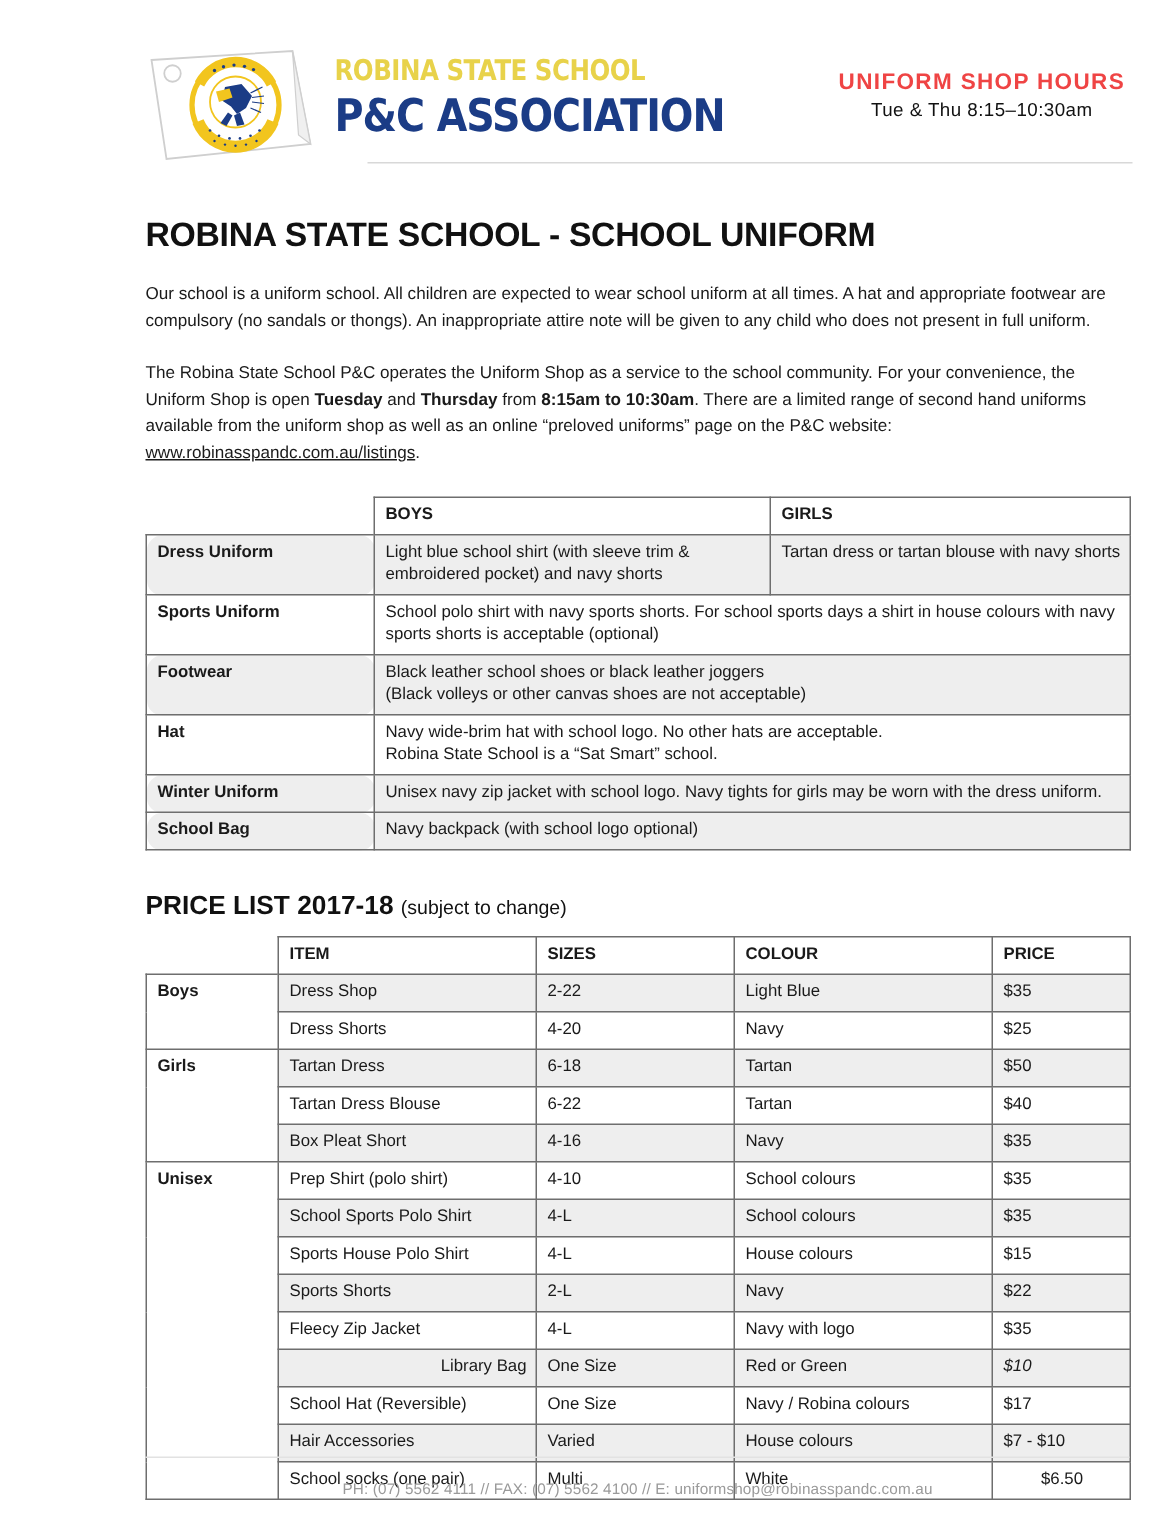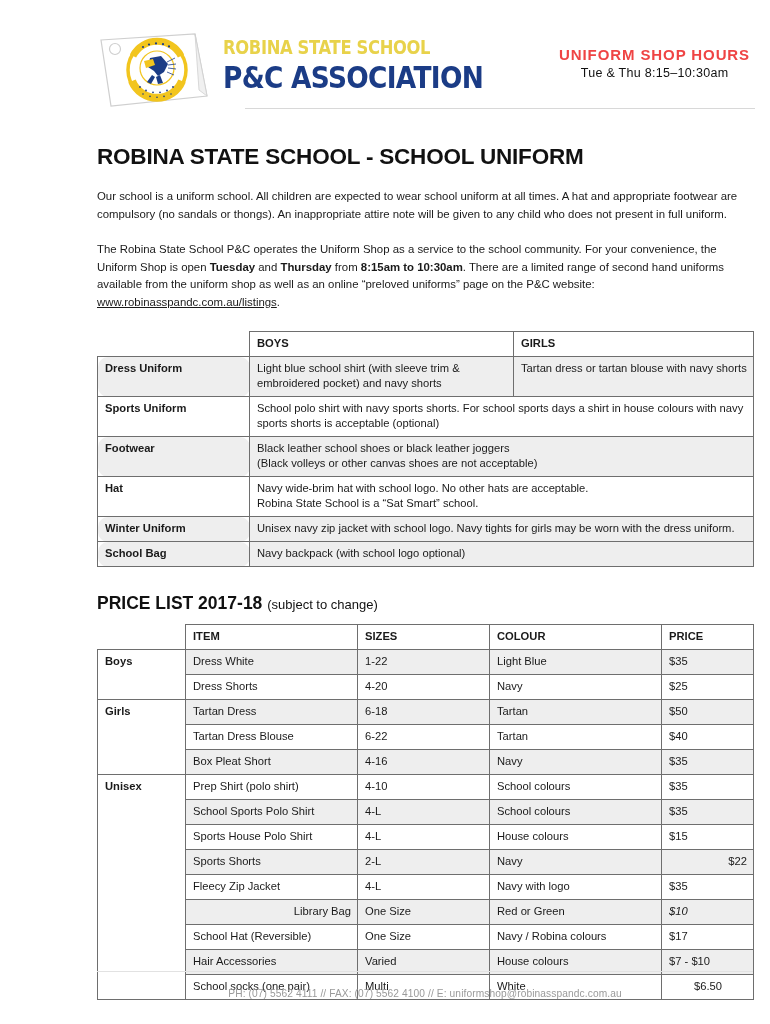--- a/index.html
+++ b/index.html
@@ -311,22 +311,22 @@
           <th class="corner-blank"></th>
           <th class="colhead">ITEM</th>
           <th class="colhead">SIZES</th>
           <th class="colhead">COLOUR</th>
           <th class="colhead">PRICE</th>
         </tr>
       </thead>
       <tbody>
           <tr>
             <td class="group-cell" rowspan="2">Boys</td>
-            <td class="shade" style="white-space: pre-line;">Dress White</td>
-            <td class="shade" style="white-space: pre-line;">1-22</td>
+            <td class="shade" style="white-space: pre-line;">Dress Shop</td>
+            <td class="shade" style="white-space: pre-line;">2-22</td>
             <td class="shade" style="white-space: pre-line;">Light Blue</td>
             <td class="shade" style="white-space: pre-line;">$35</td>
           </tr>
           <tr>
             <td style="white-space: pre-line;">Dress Shorts</td>
             <td style="white-space: pre-line;">4-20</td>
             <td style="white-space: pre-line;">Navy</td>
             <td style="white-space: pre-line;">$25</td>
           </tr>
           <tr>
@@ -364,21 +364,21 @@
           <tr>
             <td style="white-space: pre-line;">Sports House Polo Shirt</td>
             <td style="white-space: pre-line;">4-L</td>
             <td style="white-space: pre-line;">House colours</td>
             <td style="white-space: pre-line;">$15</td>
           </tr>
           <tr>
             <td class="shade" style="white-space: pre-line;">Sports Shorts</td>
             <td class="shade" style="white-space: pre-line;">2-L</td>
             <td class="shade" style="white-space: pre-line;">Navy</td>
-            <td class="shade" style="white-space: pre-line; text-align: right;">$22</td>
+            <td class="shade" style="white-space: pre-line;">$22</td>
           </tr>
           <tr>
             <td style="white-space: pre-line;">Fleecy Zip Jacket</td>
             <td style="white-space: pre-line;">4-L</td>
             <td style="white-space: pre-line;">Navy with logo</td>
             <td style="white-space: pre-line;">$35</td>
           </tr>
           <tr>
             <td class="shade" style="white-space: pre-line; text-align: right;">Library Bag</td>
             <td class="shade" style="white-space: pre-line;">One Size</td>

